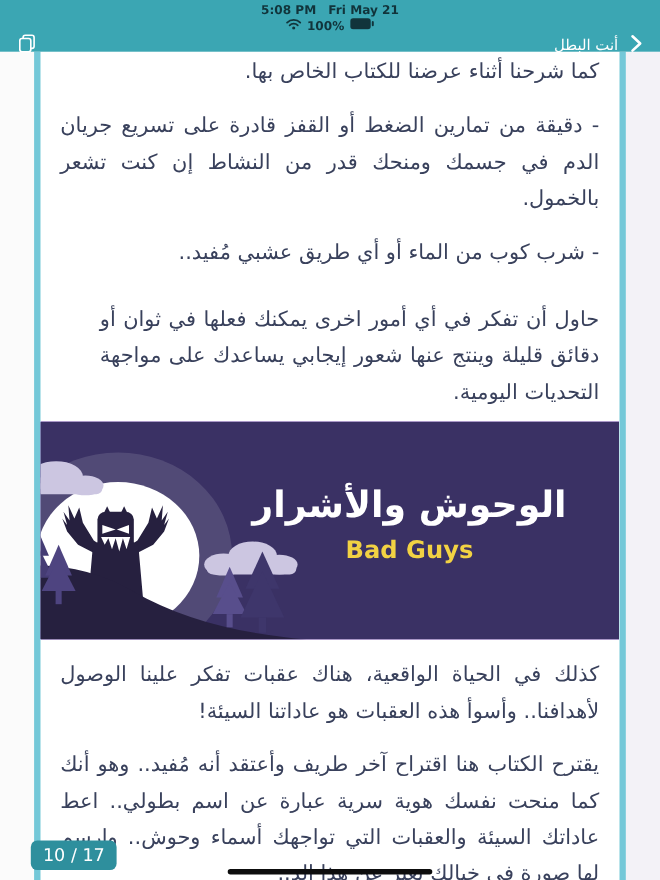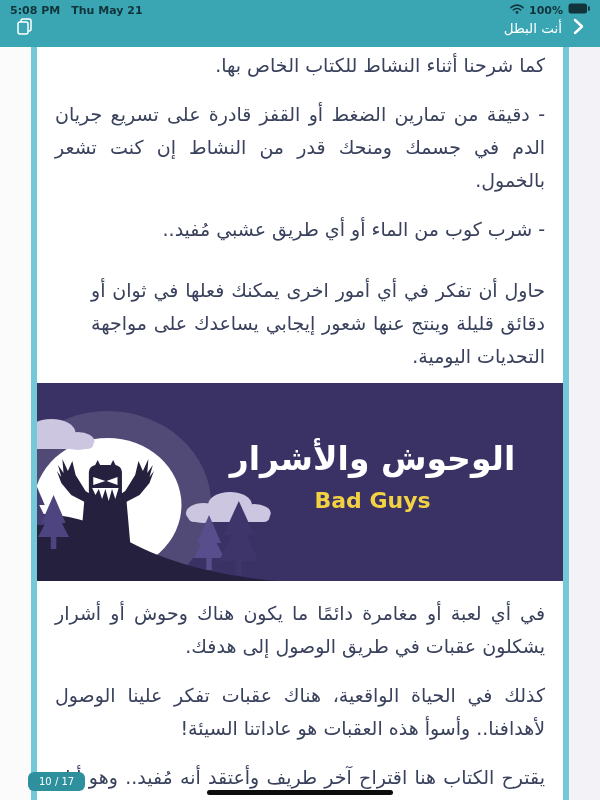--- a/index.html
+++ b/index.html
@@ -1,21 +1,21 @@
 <!DOCTYPE html>
 <html><head>
 <meta charset="utf-8">
 <style>
   * { margin:0; padding:0; box-sizing:border-box; }
   html,body { width:600px; height:800px; overflow:hidden; }
   body { font-family:"DejaVu Sans", sans-serif; background:#ffffff; position:relative; }
 
   
   .header { position:absolute; top:0; left:0; width:600px; height:47px; background:#3BA6B3; z-index:5; }
-  .status-row { display:flex; justify-content:space-between; align-items:center; padding:3px 10px 0 10px; font-size:11px; font-weight:600; color:#11343B; }
+  .status-row { display:flex; justify-content:space-between; align-items:center; padding:3px 10px 0 10px; font-size:11px; font-weight:600; color:#11343B;flex-direction:column; }
   .status-left { display:flex; gap:11px; }
   .status-right { display:flex; align-items:center; gap:5px; }
   .nav-row { display:flex; align-items:flex-start; height:27px; padding:1px 16px 0 16px; }
   .nav-right { margin-left:auto; display:flex; align-items:center; gap:11px; }
   .nav-title { font-size:13.5px; color:#ffffff; }
   .icon-btn { display:flex; align-items:center; justify-content:center; background:none; border:none; cursor:pointer; padding:0; }
 
   
   .strip-left  { position:absolute; top:47px; left:0;    width:31px; height:753px; background:#fbfbfb; }
   .border-left { position:absolute; top:47px; left:31px; width:6px;  height:753px; background:#74C8D8; }
@@ -31,32 +31,32 @@
 
   
   .banner { position:relative; width:580px; height:198px; margin:0 -18px 16px -18px; background:#4c1d95; overflow:hidden; }
   .banner svg { display:block; width:100%; height:100%; }
   .banner-text { position:absolute; top:56px; left:205px; right:6px; text-align:center; }
   .banner-title { font-size:33px; font-weight:bold; color:#ffffff; line-height:40px; }
   .banner-subtitle { font-size:22px; font-weight:bold; color:#F2D243; margin-top:9px; direction:ltr; }
 
   
   .page-badge { position:absolute; left:28px; bottom:9px; z-index:6; background:#2E8F9D; color:#fff;
-                font-size:10px; padding:4px 11px; border-radius:6px; direction:ltr; }
+                font-size:16px; padding:4px 11px; border-radius:6px; direction:ltr; }
   .home-indicator { position:absolute; left:50%; transform:translateX(-50%); bottom:5px; width:186px;
                     height:5px; border-radius:3px; background:#0d0d0d; z-index:7; }
 </style>
 </head>
 <body>
 
 <div class="header">
   <div class="status-row">
     <div class="status-left">
       <span>5:08 PM</span>
-      <span>Thu May 21</span>
+      <span>Fri May 21</span>
     </div>
     <div class="status-right">
       <span>
         <svg width="14" height="10" viewBox="0 0 14 10">
           <path d="M1,3.6 a8.5,8.5 0 0 1 12,0" fill="none" stroke="#11343B" stroke-width="1.6" stroke-linecap="round"></path>
           <path d="M3.3,6 a5.2,5.2 0 0 1 7.4,0" fill="none" stroke="#11343B" stroke-width="1.6" stroke-linecap="round"></path>
           <circle cx="7" cy="8.4" r="1.4" fill="#11343B"></circle>
         </svg>
       </span>
       <span>100%</span>
@@ -89,21 +89,21 @@
     </div>
   </div>
 </div>
 
 <div class="strip-left"></div>
 <div class="border-left"></div>
 <div class="border-right"></div>
 <div class="strip-right"></div>
 
 <div class="page">
-  <p><span>كما شرحنا أثناء النشاط للكتاب الخاص بها.</span></p>
+  <p><span>كما شرحنا أثناء عرضنا للكتاب الخاص بها.</span></p>
   <p><span class="b">- دقيقة من تمارين الضغط أو القفز</span><span> قادرة على تسريع جريان الدم في جسمك ومنحك قدر من النشاط إن كنت تشعر بالخمول.</span></p>
   <p class="gap-lg"><span class="b">- شرب كوب من الماء</span><span> أو أي طريق عشبي مُفيد..</span></p>
   <p class="tight"><span>حاول أن تفكر في أي أمور اخرى يمكنك فعلها في ثوان أو دقائق قليلة وينتج عنها شعور إيجابي يساعدك على مواجهة التحديات اليومية.</span></p>
 
   <div class="banner">
     <svg viewBox="0 0 526 198" preserveAspectRatio="none">
       <rect width="526" height="198" fill="#3A3164"></rect>
 
       <circle cx="113" cy="122" r="94" fill="#ffffff" opacity="0.12"></circle>
       <circle cx="113" cy="122" r="67" fill="#ffffff"></circle>
@@ -159,19 +159,18 @@
           <polygon points="232,136 250,178 214,178"></polygon>
           <rect x="229" y="178" width="6" height="14"></rect>
       </g>
     </svg>
     <div class="banner-text">
       <div class="banner-title">الوحوش والأشرار</div>
       <div class="banner-subtitle">Bad Guys</div>
     </div>
   </div>
 
-  <p><span>في أي لعبة أو مغامرة دائمًا ما يكون هناك وحوش أو أشرار يشكلون عقبات في طريق الوصول إلى هدفك.</span></p>
   <p><span>كذلك في الحياة الواقعية، هناك عقبات تفكر علينا الوصول لأهدافنا.. وأسوأ هذه العقبات هو عاداتنا السيئة!</span></p>
   <p><span>يقترح الكتاب هنا اقتراح آخر طريف وأعتقد أنه مُفيد.. وهو أنك كما منحت نفسك هوية سرية عبارة عن اسم بطولي.. اعط عاداتك السيئة والعقبات التي تواجهك أسماء وحوش.. وارسم لها صورة في خيالك تعبر عن هذا الد..</span></p>
 </div>
 
 <div class="page-badge">10 / 17</div>
 <div class="home-indicator"></div>
 
 </body></html>

